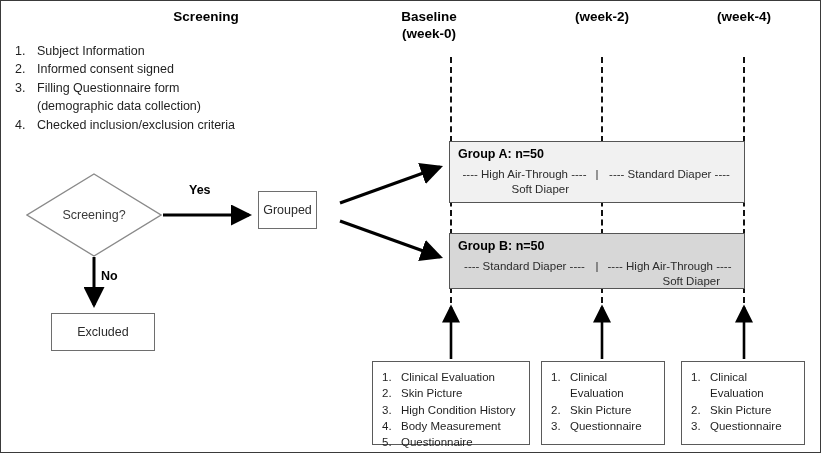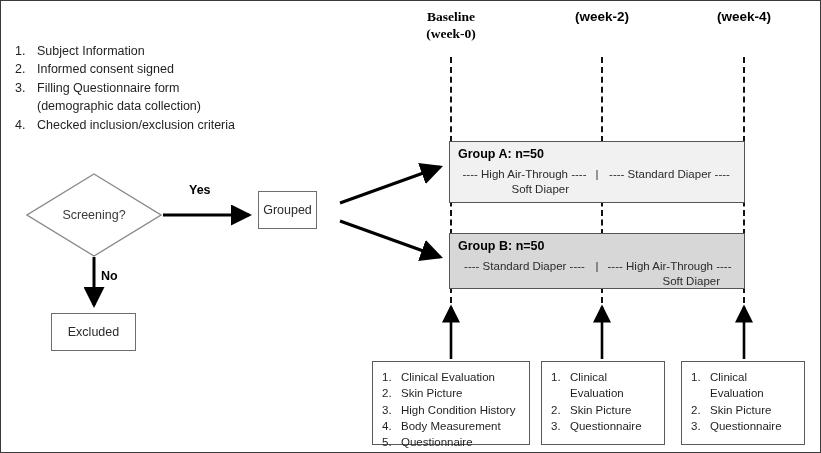--- a/index.html
+++ b/index.html
@@ -137,22 +137,23 @@
   .vdash {
     border-left: 2px dashed #111;
     width: 0;
   }
 </style>
 </head>
 <body>
 
 <div id="diagram">
 
-
-  <div class="abs col-title" style="left:380px; top:8px; width:140px;font-family:Liberation Serif, serif;">Baseline
+  <div class="abs col-title" style="left:105px; top:8px; width:200px;">Screening</div>
+
+  <div class="abs col-title" style="left:358px; top:8px; width:140px;">Baseline
 (week-0)</div>
 
   <div class="abs col-title" style="left:536px; top:8px; width:130px;">(week-2)</div>
 
   <div class="abs col-title" style="left:678px; top:8px; width:130px;">(week-4)</div>
 
   <div class="abs screen-list" style="left:14px; top:41px; width:330px;">
 
     <div class="li">
       <span class="num">1.</span>
@@ -198,21 +199,21 @@
   <svg class="abs" style="left:82px; top:254px;" width="24" height="60">
     <defs>
       <marker id="ahd" markerWidth="7" markerHeight="7" refX="6" refY="3.5" orient="auto">
         <polygon points="0,0 7,3.5 0,7" fill="#000"></polygon>
       </marker>
     </defs>
     <line x1="11" y1="2" x2="11" y2="50" stroke="#000" stroke-width="3" marker-end="url(#ahd)"></line>
   </svg>
   <div class="abs edge-label" style="left:100px; top:268px;">No</div>
 
-  <div class="abs rect-box" style="left:50px; top:312px; width:85px; height:38px;">Excluded</div>
+  <div class="abs rect-box" style="left:50px; top:312px; width:104px; height:38px;">Excluded</div>
 
   <svg class="abs" style="left:336px; top:158px;" width="116" height="50">
     <defs>
       <marker id="ah2" markerWidth="7" markerHeight="7" refX="6" refY="3.5" orient="auto">
         <polygon points="0,0 7,3.5 0,7" fill="#000"></polygon>
       </marker>
     </defs>
     <line x1="3" y1="44" x2="103" y2="8" stroke="#000" stroke-width="3.2" marker-end="url(#ah2)"></line>
   </svg>
 

